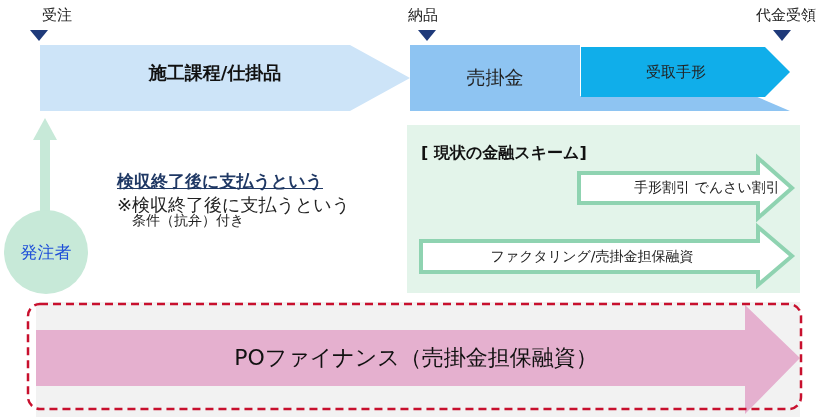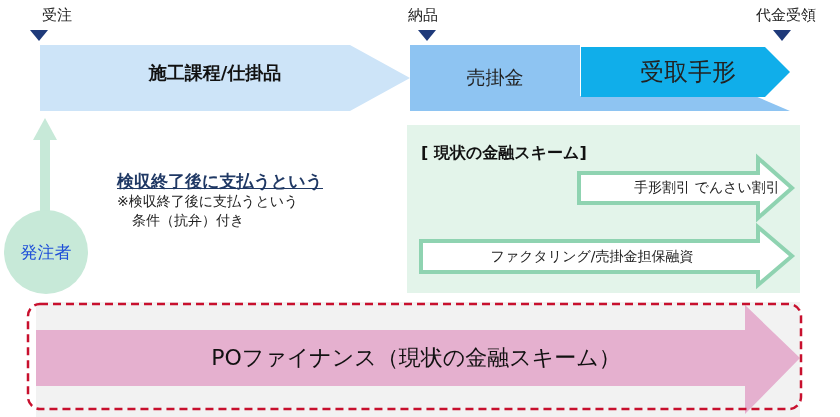--- a/index.html
+++ b/index.html
@@ -45,24 +45,24 @@
 
   <rect x="36" y="302" width="764" height="115" fill="#f2f2f2"></rect>
 
   <polygon points="36,330 745,330 745,305 800,358 745,414 745,386 36,386" fill="#e5b0cf"></polygon>
 
   <rect x="28" y="304" width="773" height="105" rx="12" ry="12" fill="none" stroke="#c8102e" stroke-width="2.5" stroke-dasharray="8,5"></rect>
 </svg>
 
 <div class="label t-bold" style="left:40px;top:45px;width:350px;height:55px;font-size:18px;color:#111;">施工課程/仕掛品</div>
 <div class="label" style="left:410px;top:45px;width:170px;height:66px;font-size:19px;color:#222;font-family:Liberation Serif, serif;">売掛金</div>
-<div class="label" style="left:581px;top:47px;width:190px;height:50px;font-size:24px;color:#222;padding-left:12px;">受取手形</div>
+<div class="label" style="left:581px;top:47px;width:190px;height:50px;font-size:15px;color:#222;">受取手形</div>
 
 <div class="label" style="left:4px;top:230px;width:84px;height:44px;font-size:17px;color:#1d4ed8;">発注者</div>
 <div class="abs t-bold" style="left:117px;top:170px;font-size:17px;color:#1f3864;text-decoration:underline;white-space:nowrap;">検収終了後に支払うという</div>
-<div class="abs" style="left:117px;top:193px;font-size:14px;color:#222;white-space:nowrap;">※検収終了後に支払うという</div>
+<div class="abs" style="left:117px;top:193px;font-size:18px;color:#222;white-space:nowrap;">※検収終了後に支払うという</div>
 <div class="abs" style="left:132px;top:212px;font-size:14px;color:#222;white-space:nowrap;">条件（抗弁）付き</div>
 
 <div class="abs t-bold" style="left:421px;top:143px;font-size:16px;color:#111;white-space:nowrap;">[ 現状の金融スキーム]</div>
 <div class="label" style="left:581px;top:175px;width:180px;height:26px;font-size:14px;color:#222;padding-left:36px;">手形割引 でんさい割引</div>
 <div class="label" style="left:423px;top:243px;width:338px;height:27px;font-size:14px;color:#222;">ファクタリング/売掛金担保融資</div>
 
-<div class="label" style="left:36px;top:330px;width:760px;height:56px;font-size:22px;color:#111;">POファイナンス（現状の金融スキーム）</div>
+<div class="label" style="left:36px;top:330px;width:760px;height:56px;font-size:22px;color:#111;">POファイナンス（売掛金担保融資）</div>
 
 </body></html>

